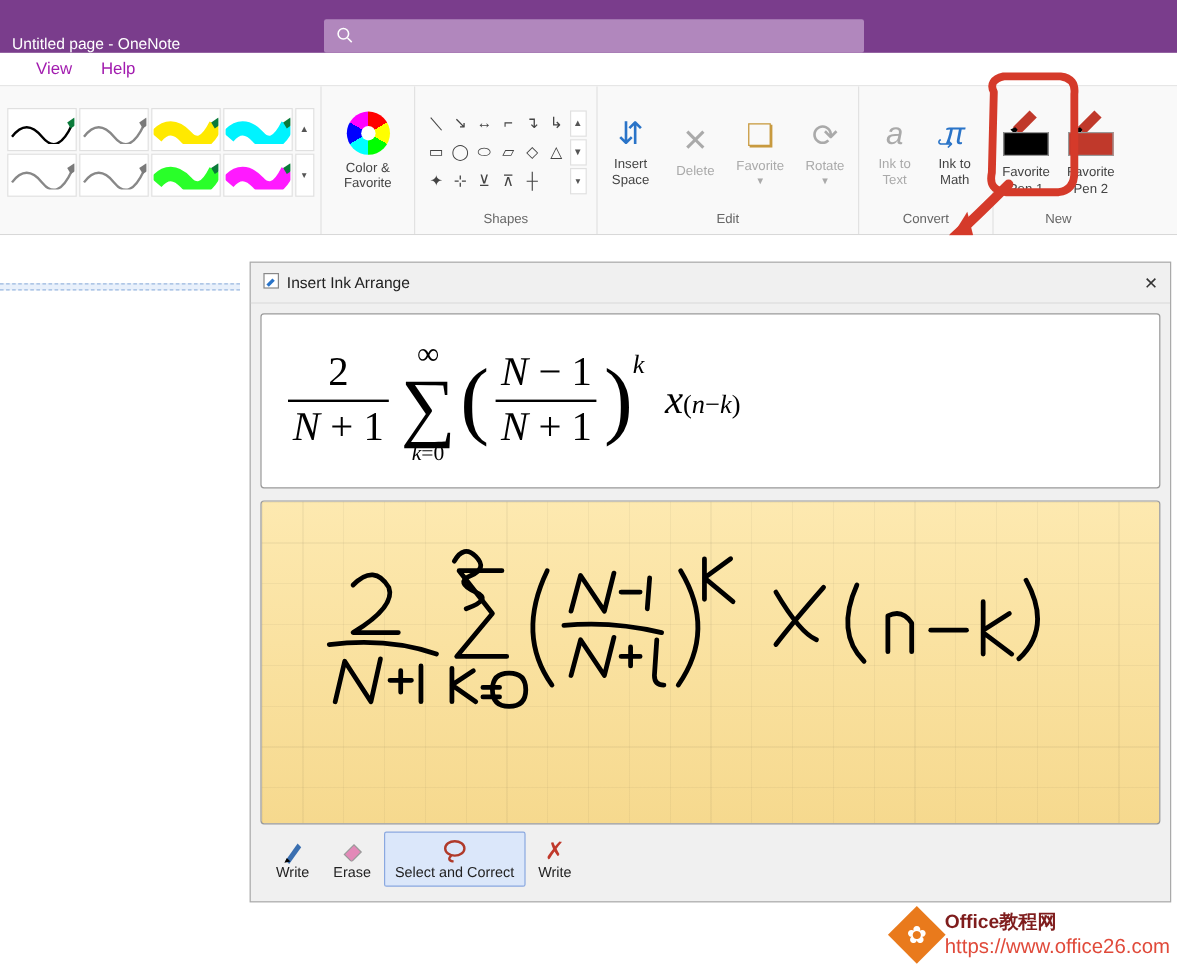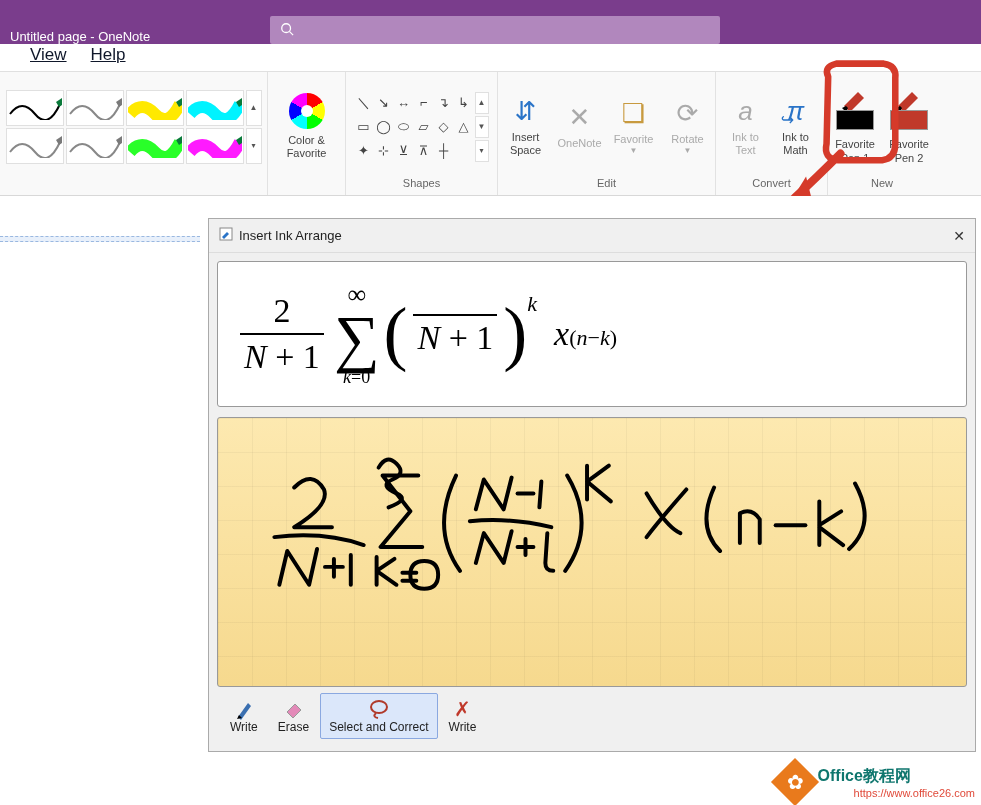--- a/index.html
+++ b/index.html
@@ -51,25 +51,24 @@
 
   
   .menu-bar {
     height: 28px;
     display: flex;
     align-items: flex-end;
     padding-left: 18px;
     border-bottom: 1px solid #e0e0e0;
   }
   .menu-item {
-    font-size: 17px;
-    color: #0f172a;
+    font-size: 14px;
+    color: #a21caf;
     padding: 6px 12px;
     cursor: pointer;
-    text-decoration: underline;
   }
 
   
   .ribbon {
     background: #f9f9f9;
     border-bottom: 1px solid #d8d8d8;
     display: flex;
     height: 124px;
   }
   .ribbon-group {
@@ -244,22 +243,22 @@
     right: 6px; bottom: 6px;
     display: flex; align-items: center; gap: 6px;
     font-size: 13px; color: #666;
     pointer-events:none;
   }
   .watermark .wm-badge {
     width:34px; height:34px; background:#e97a1c; transform: rotate(45deg);
     display:flex; align-items:center; justify-content:center;
   }
   .watermark .wm-badge span { transform: rotate(-45deg); color:#fff; font-size:20px; }
-  .watermark .wm-text .l1 { color:#0f766e; font-weight:bold; font-size:16px; }
-  .watermark .wm-text .l2 { color:#e04a3a; font-size:11px;margin-left:36px; }
+  .watermark .wm-text .l1 { color:#7f1d1d; font-weight:bold; font-size:16px; }
+  .watermark .wm-text .l2 { color:#e04a3a; font-size:17px; }
 </style>
 </head>
 <body>
 
 <div class="title-bar">
   <span class="title-text">Untitled page  -  OneNote</span>
   <div class="search-wrap">
     <span class="mag">
       <svg width="14" height="14" viewBox="0 0 16 16">
           <circle cx="7" cy="7" r="5" stroke="#fff" stroke-width="1.5" fill="none"></circle>
@@ -376,21 +375,21 @@
 
   <div class="ribbon-group edit">
     <div class="group-body">
       <div class="big-btn">
         <span class="bicon" style="color:#2a74c8;">⇵</span>
         <span class="blabel" style="white-space:pre-line;">Insert
 Space</span>
       </div>
       <div class="big-btn disabled">
         <span class="bicon">✕</span>
-        <span class="blabel">OneNote</span>
+        <span class="blabel">Delete</span>
       </div>
       <div class="big-btn disabled">
         <span class="bicon" style="color:#c89a3f;">❏</span>
         <span class="blabel">Favorite</span>
         <span style="font-size:8px;color:#aaa;">▼</span>
       </div>
       <div class="big-btn disabled">
         <span class="bicon">⟳</span>
         <span class="blabel">Rotate</span>
         <span style="font-size:8px;color:#aaa;">▼</span>
@@ -472,20 +471,21 @@
         <span class="bar"></span>
         <span class="den"><i>N</i> <span class="roman">+ 1</span></span>
       </span>
       <span class="sigma-block">
         <span class="top">∞</span>
         <span class="sig">∑</span>
         <span class="bot"><i>k</i><span class="roman">=0</span></span>
       </span>
       <span class="paren">(</span>
       <span class="frac">
+        <span class="num"><i>N</i> <span class="roman">− 1</span></span>
         <span class="bar"></span>
         <span class="den"><i>N</i> <span class="roman">+ 1</span></span>
       </span>
       <span class="paren">)</span>
       <span class="supk"><i>k</i></span>
       &nbsp;&nbsp;
       <span><i>x</i><span class="sub roman">(</span><span class="sub"><i>n</i><span class="roman">−</span><i>k</i></span><span class="sub roman">)</span></span>
     </div>
 
     <div class="ink-area">

